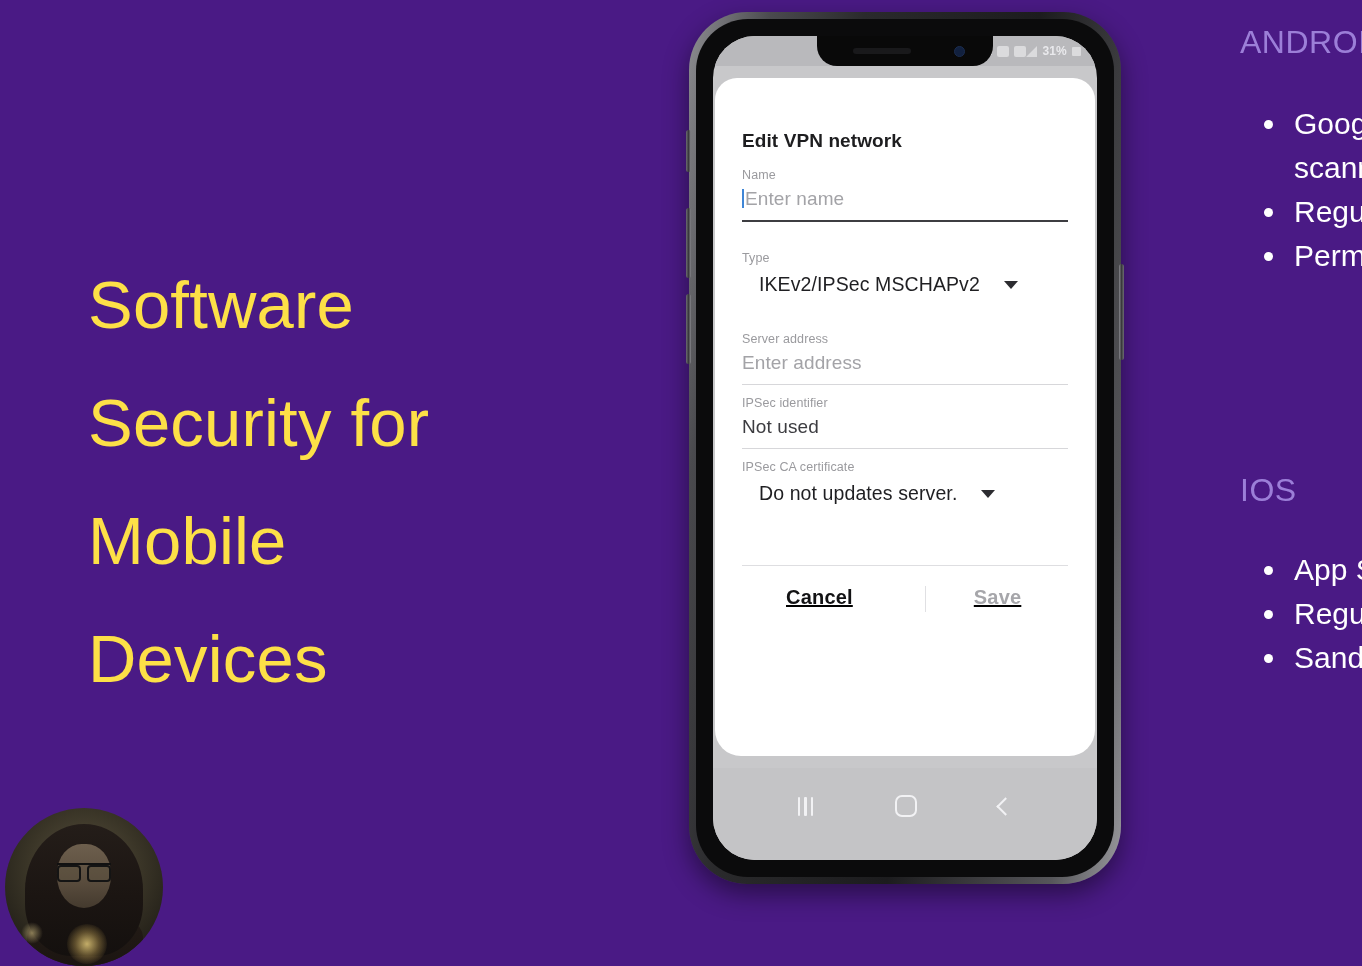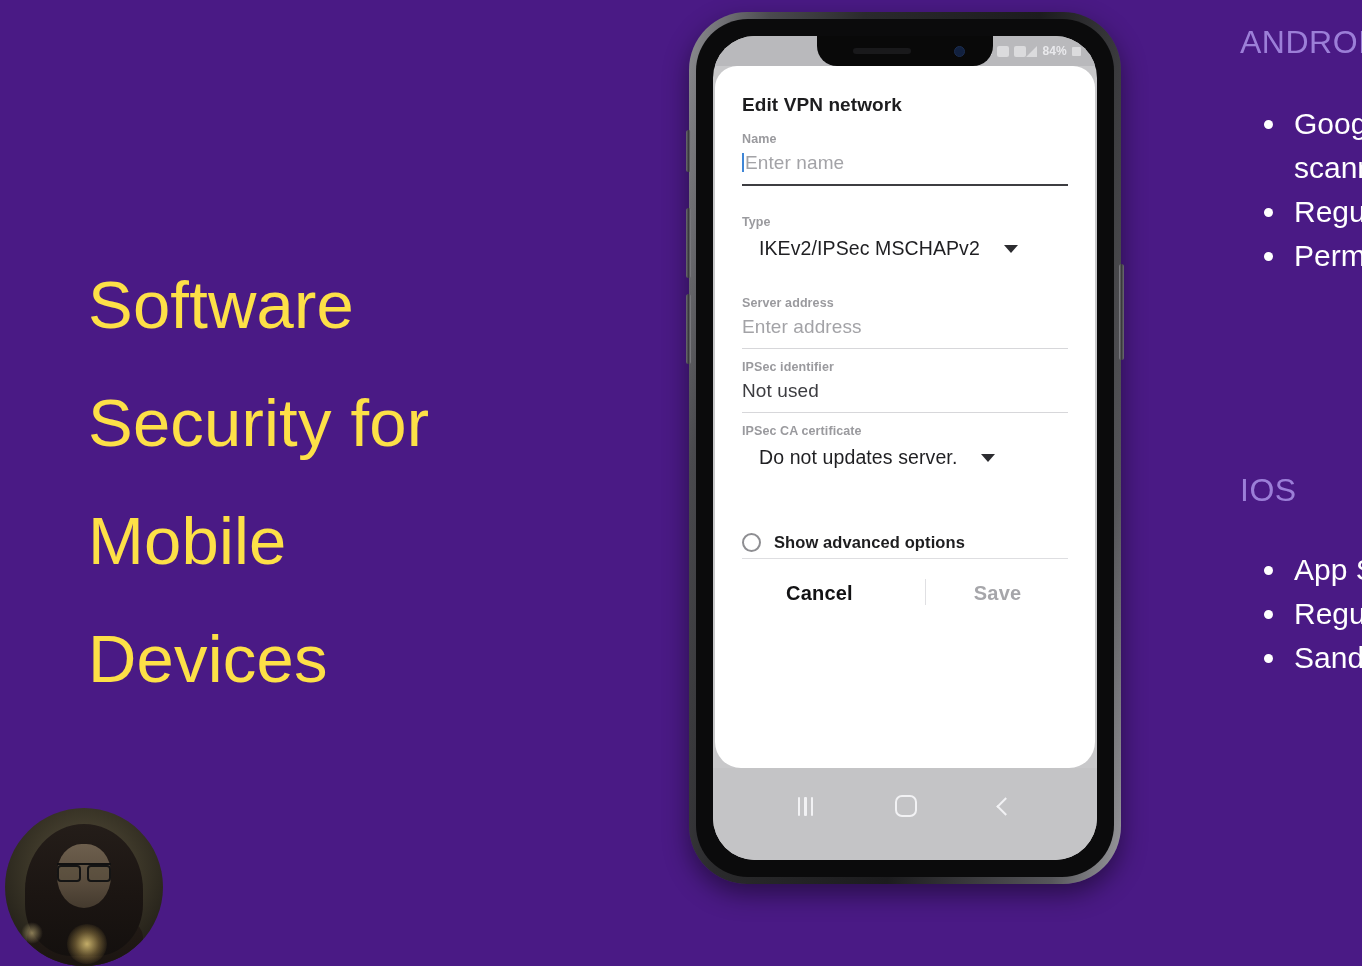--- a/index.html
+++ b/index.html
@@ -199,44 +199,43 @@
     border-radius: 1px;
   }
   .status-pct { letter-spacing: 0.2px; }
 
   
   .dialog {
     position: absolute;
     left: 0; right: 0;
     top: 30px;
     bottom: 92px;
-    margin: 0 2px;
+    margin: 12px 2px;
     background: #FFFFFF;
     border-radius: 22px 22px 26px 26px;
-    padding: 28px 27px 0 27px;
+    padding: 52px 27px 0 27px;
     z-index: 3;
     overflow: hidden;
   }
 
   .dialog-title {
     font-size: 19px;
     font-weight: 700;
     color: #1d1d1f;
     letter-spacing: 0.1px;
     margin-bottom: 16px;
   }
 
   .field { margin-bottom: 4px; }
 
   .field-label {
     font-size: 12.5px;
     color: #9a9a9e;
     letter-spacing: 0.1px;
     margin-bottom: 6px;
-    font-weight: bold;
   }
 
   .field-value {
     font-size: 19px;
     color: #3c3c40;
     letter-spacing: 0.1px;
     padding-bottom: 10px;
   }
   .field-value.placeholder { color: #a3a3a7; }
 
@@ -303,22 +302,23 @@
   }
   .advanced-underline {
     height: 1px;
     background: #dedee1;
     margin-top: 6px;
   }
 
   
   .actions {
     display: flex;
-    align-items: flex-end;
+    align-items: flex-start;
     padding-top: 20px;
+    text-decoration: underline;
   }
   .btn-cancel {
     flex: 0 0 auto;
     margin-left: 44px;
     font-size: 20px;
     font-weight: 700;
     color: #121214;
     letter-spacing: 0.2px;
     background: none;
     border: none;
@@ -488,21 +488,21 @@
           </div>
 
           <div class="status-bar">
             <div class="status-left">
               <span class="status-time">3:32</span>
               <span class="sb-glyph"></span>
               <span class="sb-glyph"></span>
             </div>
             <div class="status-right">
               <span class="sb-glyph sb-signal"></span>
-              <span class="status-pct">84%</span>
+              <span class="status-pct">31%</span>
               <span class="sb-glyph sb-batt"></span>
             </div>
           </div>
 
           <div class="dialog">
 
             <div class="dialog-title">Edit VPN network</div>
 
             <div class="field">
               <div class="field-label">Name</div>
@@ -542,24 +542,20 @@
                 <span class="select-value">Do not updates server.</span>
                 <span class="caret-down"></span>
               </div>
             </div>
 
             <div class="spacer-md"></div>
 
 
             <div class="spacer-sm"></div>
 
-            <div class="advanced-row">
-              <span class="checkbox-circle"></span>
-              <span class="advanced-label">Show advanced options</span>
-            </div>
             <div class="advanced-underline"></div>
 
             <div class="actions">
               <button class="btn-cancel">Cancel</button>
               <span class="btn-divider"></span>
               <button class="btn-save">Save</button>
             </div>
 
           </div>
 

